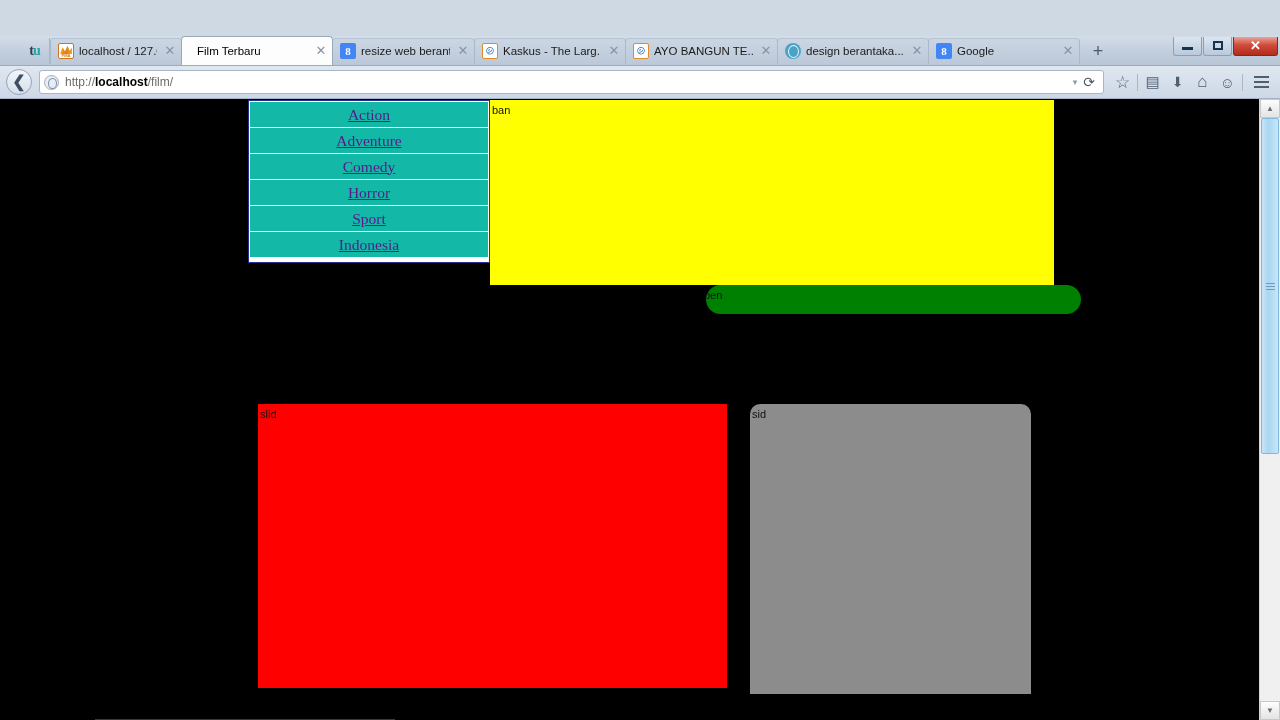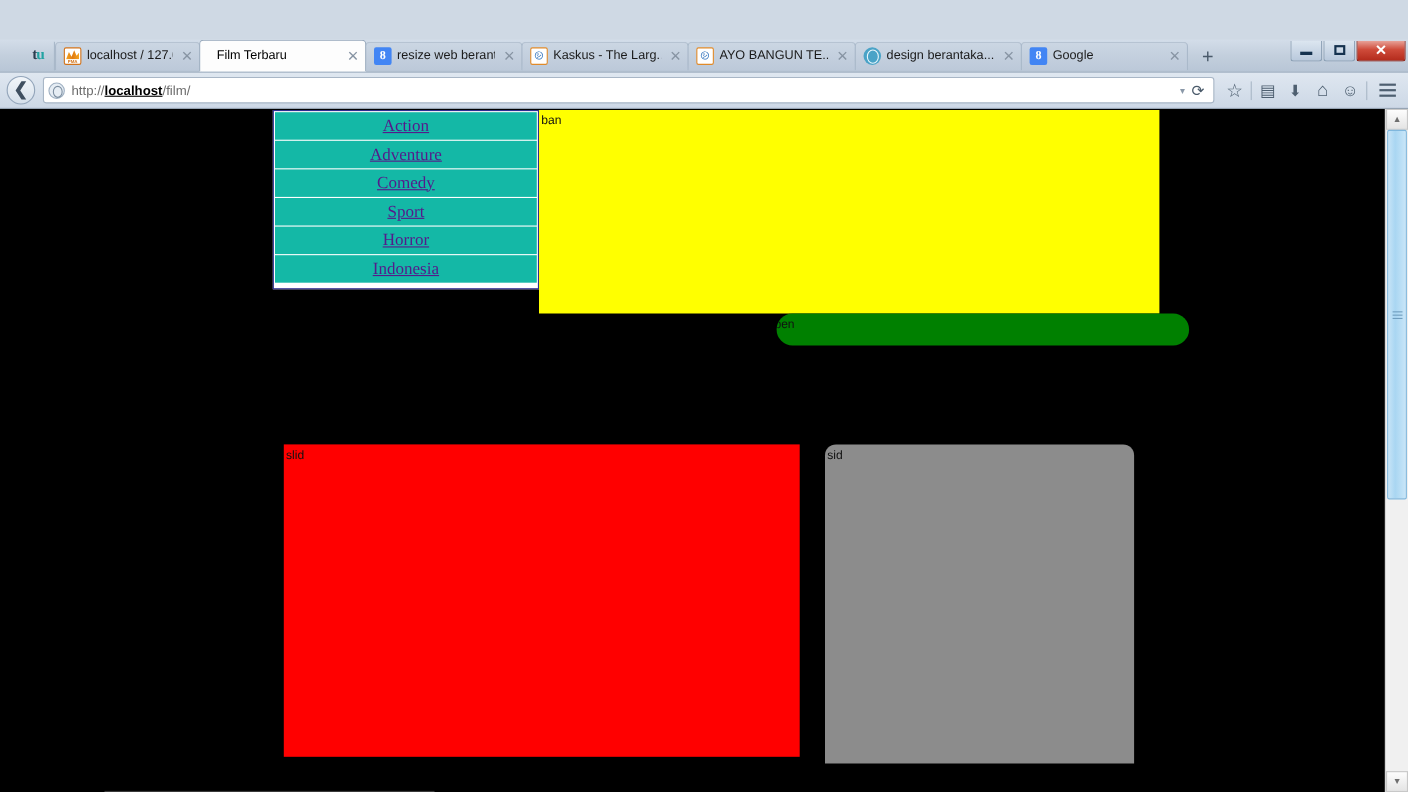--- a/index.html
+++ b/index.html
@@ -166,21 +166,21 @@
   .url-icon::after {
     content:""; position:absolute; left:3px; top:2px; width:7px; height:9px;
     border:1px solid #7d8fa1; border-radius:50%;
   }
   .url-text {
     font-size: 12px; color: #6b6b6b;
     white-space: nowrap; overflow: hidden;
     flex: 1 1 auto;
     font-family: "Liberation Sans", sans-serif;
   }
-  .url-text b { color: #000; font-weight: bold; text-decoration: underline; }
+  .url-text b { color: #000; font-weight: bold; }
   .url-dropdown { color:#8a98a8; font-size:9px; padding:0 6px; }
   .reload-btn { color:#4a5a6a; font-size:14px; padding-right:4px; line-height:14px;}
   .searchbar {
     flex: 0 0 240px;
     height: 24px; margin-left: 7px;
     background: #fff; border: 1px solid #a8b6c6; border-radius: 3px;
     display: flex; align-items: center; padding: 0 6px;
   }
   .search-icon {
     width: 13px; height: 13px; flex: 0 0 13px; margin-right: 5px;
@@ -421,24 +421,24 @@
         <div class="nav-menu-item">
           <a class="nav-menu-link" href="#">Action</a>
         </div>
         <div class="nav-menu-item">
           <a class="nav-menu-link" href="#">Adventure</a>
         </div>
         <div class="nav-menu-item">
           <a class="nav-menu-link" href="#">Comedy</a>
         </div>
         <div class="nav-menu-item">
+          <a class="nav-menu-link" href="#">Horror</a>
+        </div>
+        <div class="nav-menu-item">
           <a class="nav-menu-link" href="#">Sport</a>
-        </div>
-        <div class="nav-menu-item">
-          <a class="nav-menu-link" href="#">Horror</a>
         </div>
         <div class="nav-menu-item">
           <a class="nav-menu-link" href="#">Indonesia</a>
         </div>
       </div>
 
       <div class="block block-banner">
         <span class="block-label">ban</span>
       </div>
 

